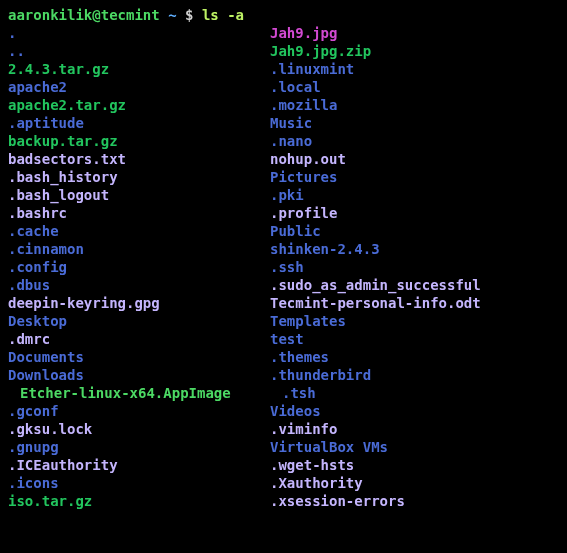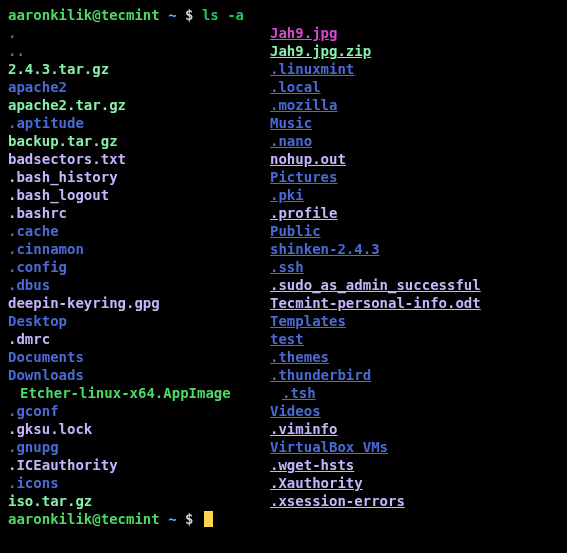--- a/index.html
+++ b/index.html
@@ -14,47 +14,44 @@
       line-height: 18px;
       padding: 6px 8px;
       width: 567px;
       height: 553px;
       overflow: hidden;
       font-weight: bold;
     }
     .prompt-user { color: #4cd964; text-align: center; }
     .prompt-tilde { color: #5fafff; }
     .prompt-dollar { color: #d0d0d0; }
-    .cmd { color: #22c55e; }
+    .cmd { color: #bef264; }
     .cursor {
       display: inline-block;
       width: 9px;
       height: 16px;
       background: #ffd54f;
       vertical-align: text-bottom;
       margin-left: 2px;
     }
     .listing {
       white-space: pre;
     }
     .row { display: block; }
     .col1 { display: inline-block; width: 262px; }
-    .col2 { display: inline-block; text-decoration: underline; }
+    .col2 { display: inline-block; }
     .c-white { color: #c4b5fd; }
     .c-blue  { color: #4a6bd6; }
-    .c-red   { color: #86efac; }
+    .c-red   { color: #22c55e; }
     .c-green { color: #4cd964; margin-left: 12px; }
     .c-magenta { color: #d24ad2; }
   </style>
 </head>
 <body>
 
 <div>
   <div>
     <span class="prompt-user">aaronkilik@tecmint</span><span class="prompt-dollar"> </span><span class="prompt-tilde">~</span><span class="prompt-dollar"> $ </span><span class="cmd">ls -a</span>
   </div>
 
   <div class="listing" id="listing"><span class="row"><span class="col1 c-blue">.</span><span class="col2 c-magenta">Jah9.jpg</span></span><span class="row"><span class="col1 c-blue">..</span><span class="col2 c-red">Jah9.jpg.zip</span></span><span class="row"><span class="col1 c-red">2.4.3.tar.gz</span><span class="col2 c-blue">.linuxmint</span></span><span class="row"><span class="col1 c-blue">apache2</span><span class="col2 c-blue">.local</span></span><span class="row"><span class="col1 c-red">apache2.tar.gz</span><span class="col2 c-blue">.mozilla</span></span><span class="row"><span class="col1 c-blue">.aptitude</span><span class="col2 c-blue">Music</span></span><span class="row"><span class="col1 c-red">backup.tar.gz</span><span class="col2 c-blue">.nano</span></span><span class="row"><span class="col1 c-white">badsectors.txt</span><span class="col2 c-white">nohup.out</span></span><span class="row"><span class="col1 c-white">.bash_history</span><span class="col2 c-blue">Pictures</span></span><span class="row"><span class="col1 c-white">.bash_logout</span><span class="col2 c-blue">.pki</span></span><span class="row"><span class="col1 c-white">.bashrc</span><span class="col2 c-white">.profile</span></span><span class="row"><span class="col1 c-blue">.cache</span><span class="col2 c-blue">Public</span></span><span class="row"><span class="col1 c-blue">.cinnamon</span><span class="col2 c-blue">shinken-2.4.3</span></span><span class="row"><span class="col1 c-blue">.config</span><span class="col2 c-blue">.ssh</span></span><span class="row"><span class="col1 c-blue">.dbus</span><span class="col2 c-white">.sudo_as_admin_successful</span></span><span class="row"><span class="col1 c-white">deepin-keyring.gpg</span><span class="col2 c-white">Tecmint-personal-info.odt</span></span><span class="row"><span class="col1 c-blue">Desktop</span><span class="col2 c-blue">Templates</span></span><span class="row"><span class="col1 c-white">.dmrc</span><span class="col2 c-blue">test</span></span><span class="row"><span class="col1 c-blue">Documents</span><span class="col2 c-blue">.themes</span></span><span class="row"><span class="col1 c-blue">Downloads</span><span class="col2 c-blue">.thunderbird</span></span><span class="row"><span class="col1 c-green">Etcher-linux-x64.AppImage</span><span class="col2 c-blue">.tsh</span></span><span class="row"><span class="col1 c-blue">.gconf</span><span class="col2 c-blue">Videos</span></span><span class="row"><span class="col1 c-white">.gksu.lock</span><span class="col2 c-white">.viminfo</span></span><span class="row"><span class="col1 c-blue">.gnupg</span><span class="col2 c-blue">VirtualBox VMs</span></span><span class="row"><span class="col1 c-white">.ICEauthority</span><span class="col2 c-white">.wget-hsts</span></span><span class="row"><span class="col1 c-blue">.icons</span><span class="col2 c-white">.Xauthority</span></span><span class="row"><span class="col1 c-red">iso.tar.gz</span><span class="col2 c-white">.xsession-errors</span></span></div>
 
-  <div>
-    <span class="prompt-user">aaronkilik@tecmint</span><span class="prompt-dollar"> </span><span class="prompt-tilde">~</span><span class="prompt-dollar"> $ </span><span class="cursor"></span>
-  </div>
 </div>
 
 </body></html>

